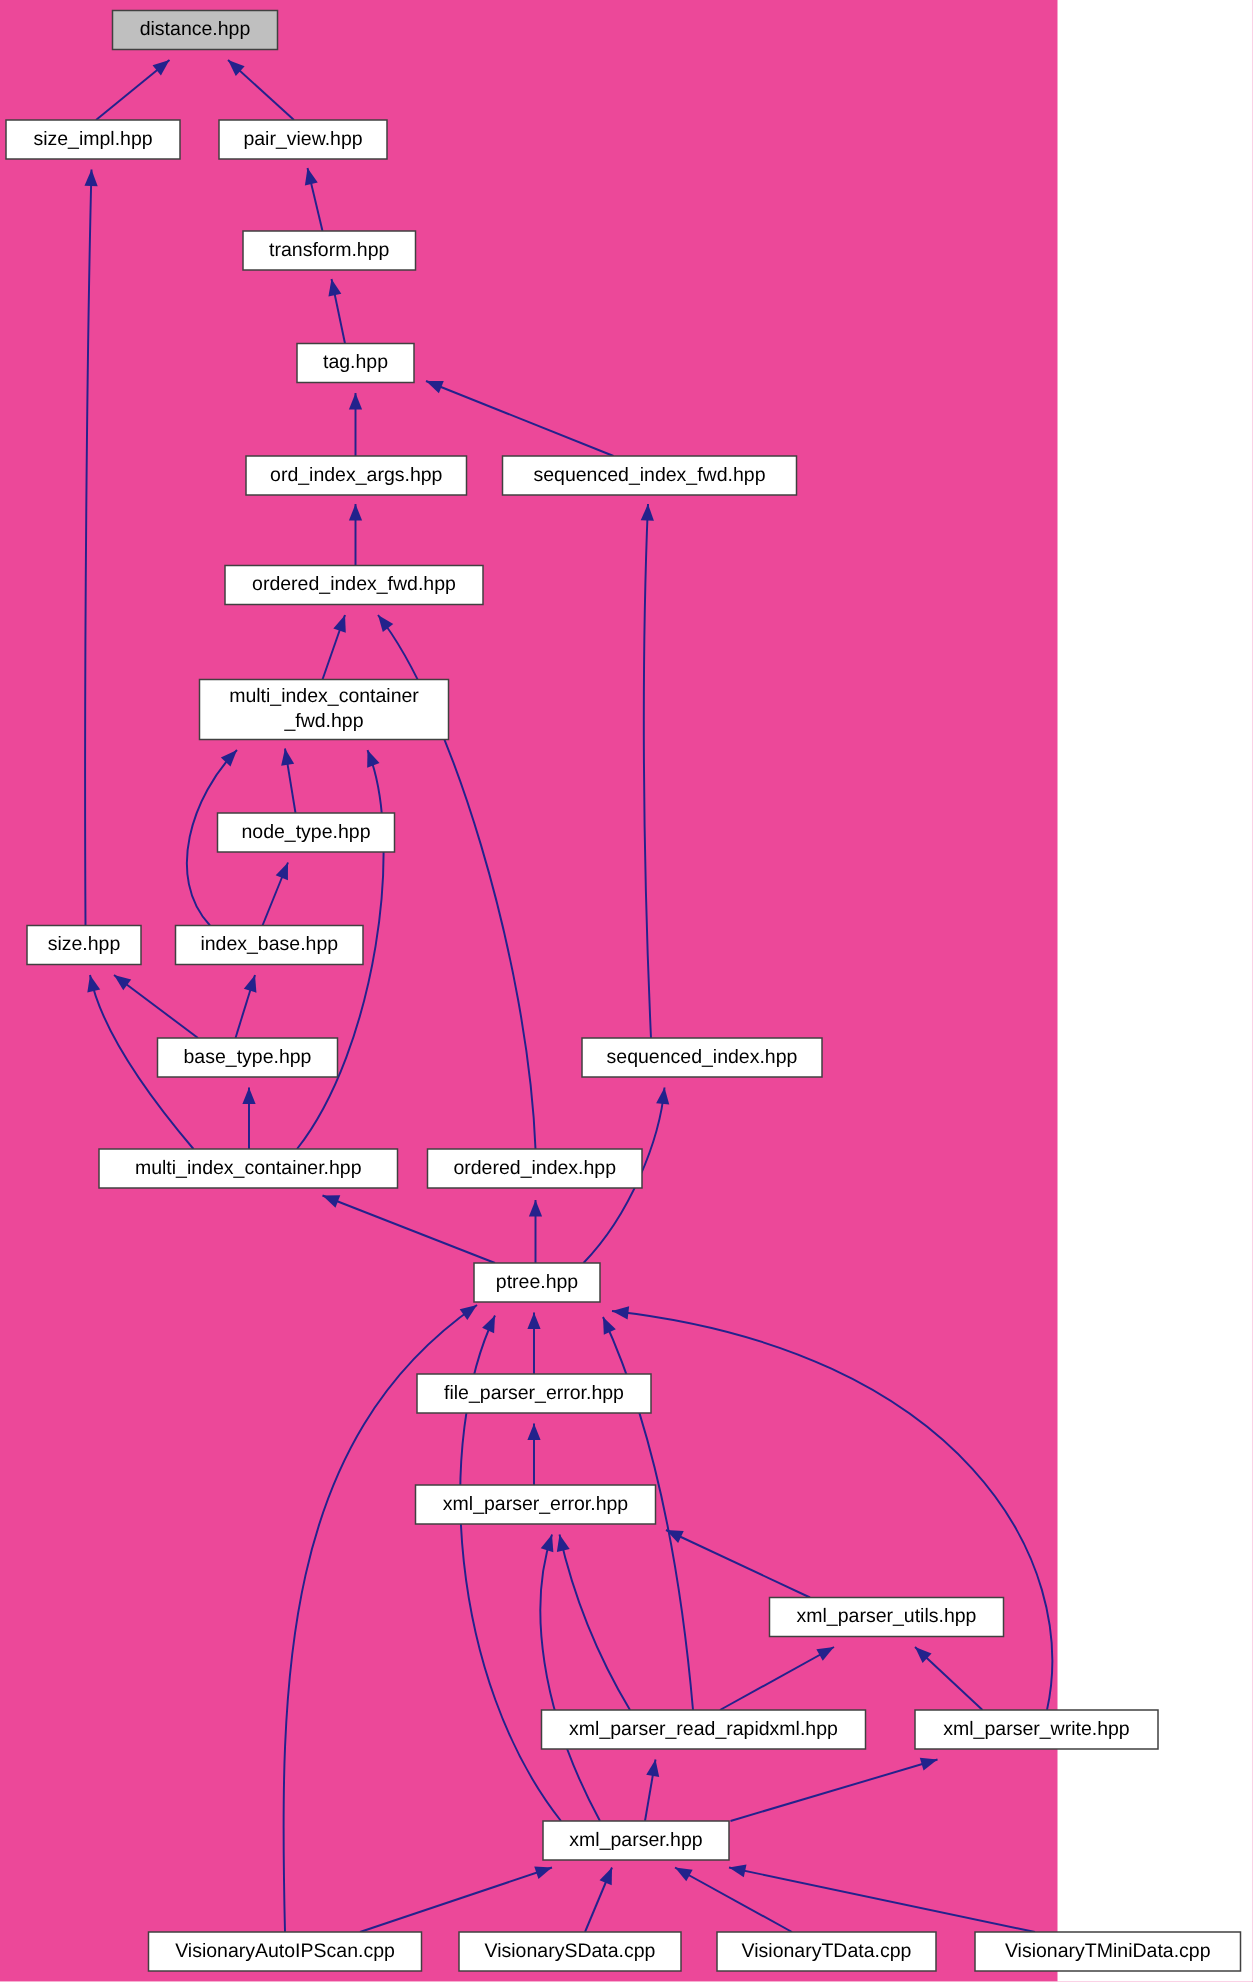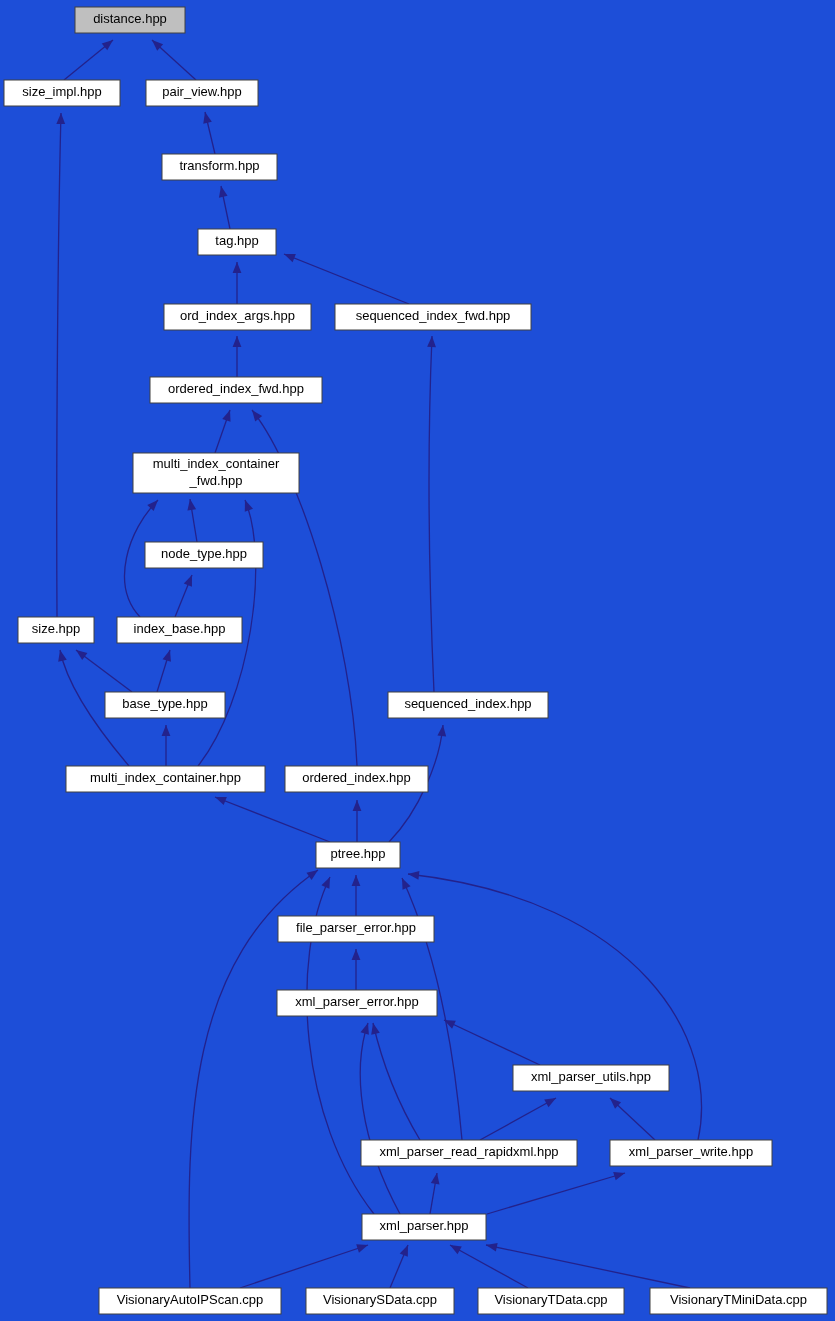--- a/index.html
+++ b/index.html
@@ -2,23 +2,23 @@
 <html><head>
 <meta charset="utf-8">
 <style>
   html, body {
     margin: 0;
     padding: 0;
     background: #ffffff;
   }
   #graph-root {
     position: relative;
-    width: 835px;
+    width: 705px;
     height: 1321px;
-    background: #1d4ed8;
+    background: #ec4899;
     font-family: "Liberation Sans", sans-serif;
   }
   svg.graph-canvas {
     position: absolute;
     top: 0;
     left: 0;
     width: 835px;
     height: 1321px;
     display: block;
   }

